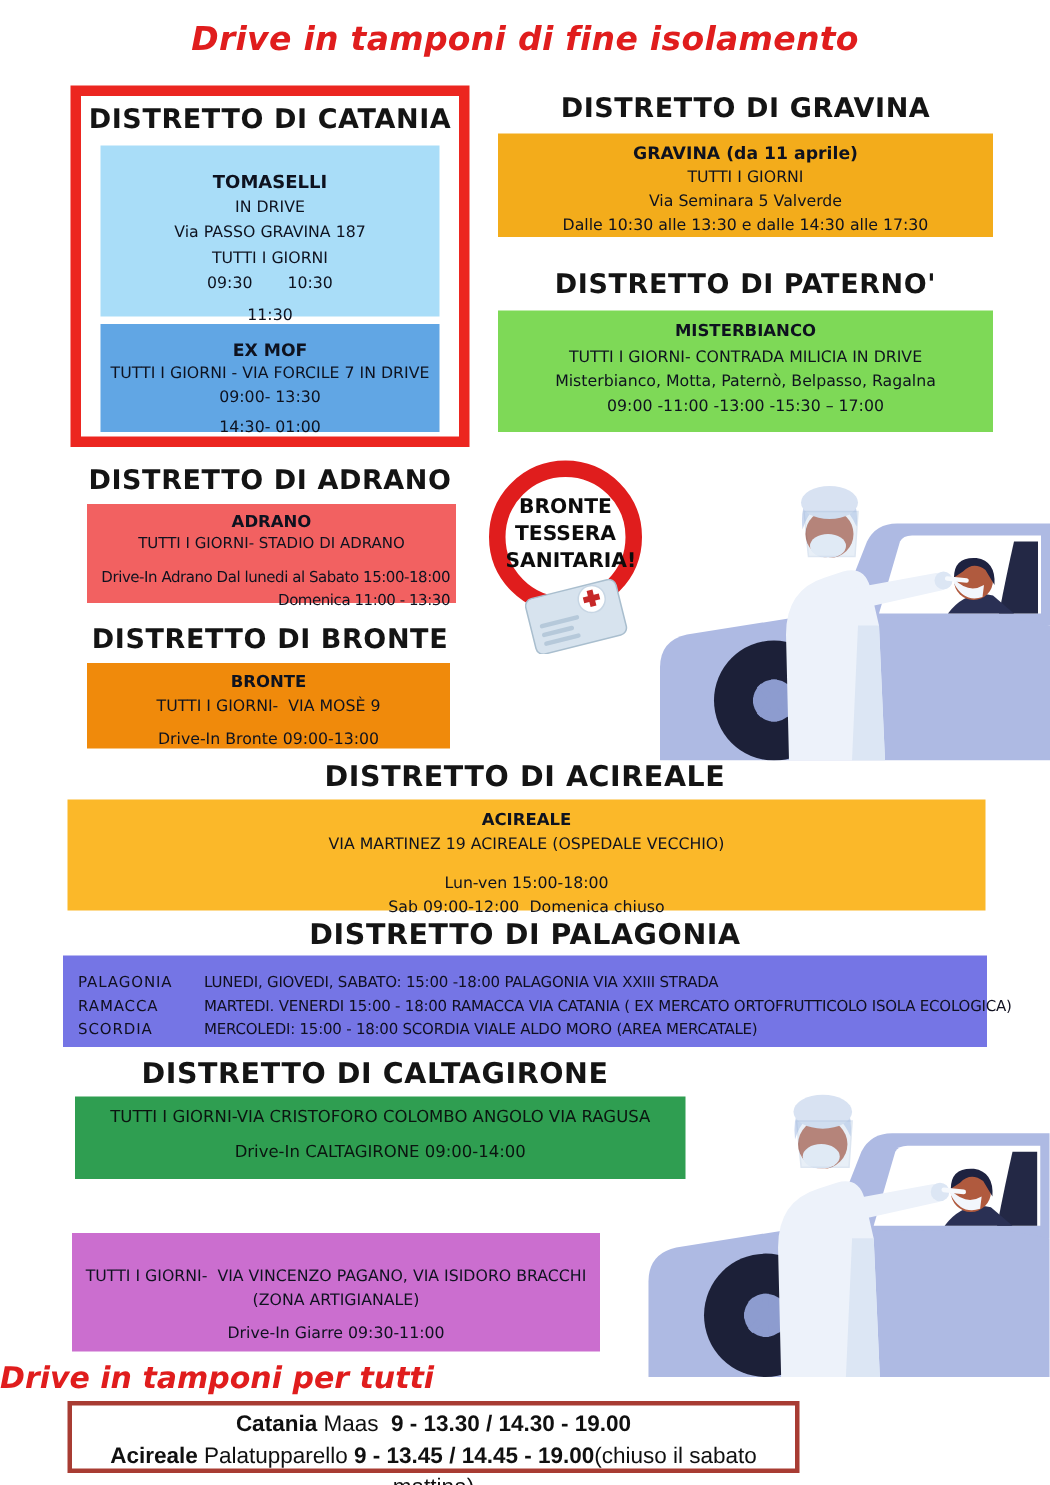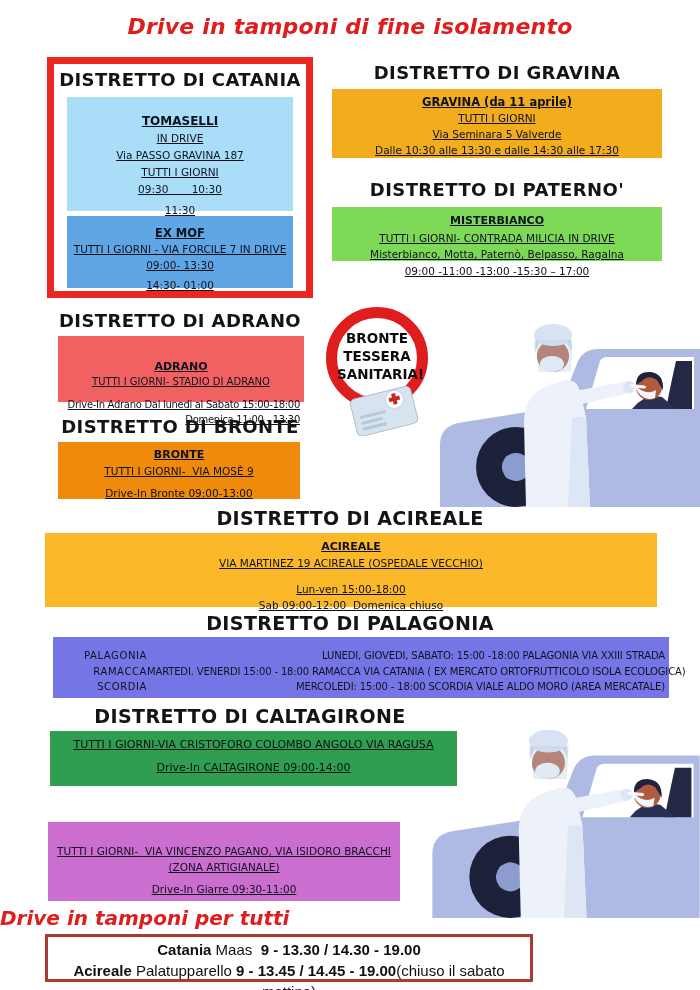--- a/index.html
+++ b/index.html
@@ -12,43 +12,43 @@
     font-style:italic;font-weight:bold;font-size:22px;letter-spacing:.2px;
     color:var(--title-red,#E01D1D);}
   .hdr{font-weight:bold;font-size:18px;color:#141414;text-align:center;
     letter-spacing:.4px;white-space:nowrap;}
 
   
   .catania-frame{left:47px;top:57px;width:266px;height:241px;background:#fff;
     border:7px solid var(--catania-border,#EC2620);}
   .catania-frame .hdr{position:absolute;left:0;top:5px;width:100%;font-size:18px;}
   .box{position:absolute;box-sizing:border-box;text-align:center;color:#0e121f;}
-  .box .ln{white-space:pre-wrap;text-decoration:underline;}
+  .box .ln{white-space:pre-wrap;}
   .nm{font-weight:bold;}
 
   .tomaselli-box{left:13px;right:13px;top:33px;height:114px;
     background:var(--catania-light-blue,#A9DDF8);font-size:10.5px;line-height:17px;padding-top:16px;}
   .tomaselli-box .nm{font-size:12px;}
   .exmof-box{left:13px;right:13px;top:152px;height:72px;
     background:var(--catania-blue,#61A6E4);font-size:10.5px;line-height:16px;padding-top:9px;}
   .exmof-box .nm{font-size:11.5px;}
 
   .gravina-hdr{left:332px;top:62px;width:330px;}
   .gravina-box{left:332px;top:89px;width:330px;height:69px;
     background:var(--gravina-yellow,#F3AC1B);font-size:10.5px;line-height:16px;padding-top:5px;}
   .gravina-box .nm{font-size:11.5px;}
 
   .paterno-hdr{left:332px;top:179px;width:330px;}
-  .paterno-box{left:332px;top:207px;width:330px;height:54px;
+  .paterno-box{left:332px;top:207px;width:330px;height:81px;
     background:var(--paterno-green,#7ED957);font-size:10.5px;line-height:16.5px;padding-top:6px;}
   .paterno-box .nm{font-size:11px;}
 
   .adrano-hdr{left:47px;top:310px;width:266px;}
   .adrano-box{left:58px;top:336px;width:246px;height:66px;
-    background:var(--adrano-red,#F26161);font-size:10px;line-height:15px;padding-top:23px;}
+    background:var(--adrano-red,#F26161);font-size:10px;line-height:15px;padding-top:4px;}
   .adrano-box .nm{font-size:11px;}
   .adrano-box .rt{text-align:right;padding-right:4px;letter-spacing:-.3px;}
 
   .bronte-hdr{left:47px;top:416px;width:266px;}
   .bronte-box{left:58px;top:442px;width:242px;height:57px;
     background:var(--bronte-orange,#F08A0B);font-size:10.5px;line-height:16px;padding-top:5px;}
   .bronte-box .nm{font-size:11px;}
 
   .badge{left:326px;top:307px;width:102px;height:102px;border-radius:50%;
     border:11px solid var(--title-red,#E01D1D);background:#fff;z-index:3;
@@ -60,21 +60,21 @@
   .illu2{left:432px;top:700px;width:268px;height:218px;}
 
   .acireale-hdr{left:0;top:507px;width:700px;font-size:19px;}
   .acireale-box{left:45px;top:533px;width:612px;height:74px;
     background:var(--acireale-yellow,#FBB829);font-size:10.5px;line-height:16px;padding-top:6px;}
   .acireale-box .nm{font-size:11px;}
 
   .palagonia-hdr{left:0;top:612px;width:700px;font-size:19px;}
   .palagonia-box{left:42px;top:637px;width:616px;height:61px;
     background:var(--palagonia-purple,#7575E5);font-size:10px;line-height:15.5px;
-    text-align:right;padding:11px 4px 0 10px;color:#101020;margin-left:11px;}
+    text-align:left;padding:11px 4px 0 10px;color:#101020;}
   .palagonia-row{display:flex;}
   .palagonia-row .lab{width:84px;letter-spacing:.6px;flex:none;}
   .palagonia-row .txt{flex:1;letter-spacing:-.15px;white-space:nowrap;}
 
   .caltagirone-hdr{left:40px;top:705px;width:420px;font-size:19px;}
   .caltagirone-box{left:50px;top:731px;width:407px;height:55px;
     background:var(--caltagirone-green,#2F9E51);font-size:11px;line-height:15px;padding-top:6px;color:#0b1510;}
 
   .giarre-hdr{left:40px;top:796px;width:360px;font-size:19px;}
   .giarre-box{left:48px;top:822px;width:352px;height:79px;

